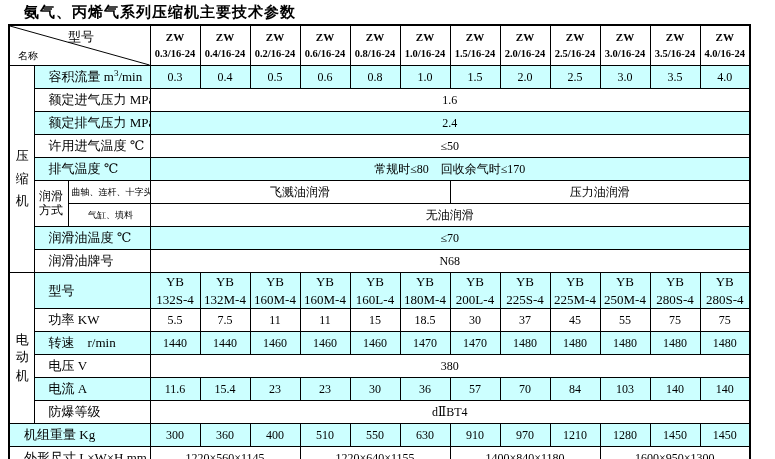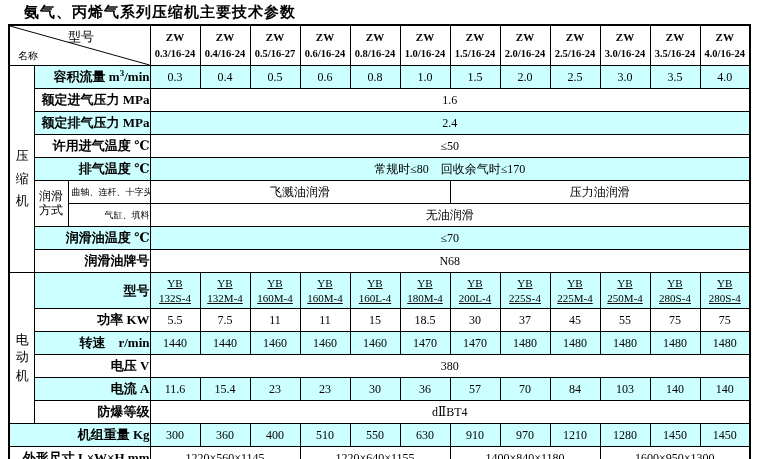--- a/index.html
+++ b/index.html
@@ -29,26 +29,26 @@
   td.corner svg.diag{position:absolute;left:0;top:0;width:100%;height:100%;}
   .c-model{position:absolute;top:2px;left:58px;font-size:13px;}
   .c-name{position:absolute;bottom:2px;left:8px;font-size:10px;margin-top:48px;}
   
   td.vert{background:#ffffff;}
   td.vert .vtext{
     writing-mode:vertical-lr;text-orientation:upright;
     letter-spacing:22px;font-size:13px;display:inline-block;margin-top:10px;
   }
   td.vert.motor .vtext{letter-spacing:18px;margin-top:6px;}
-  td.lbl{text-align:right;padding-left:5px;font-size:13px;white-space:nowrap;font-weight:bold;}
+  td.lbl{text-align:left;padding-left:14px;font-size:13px;white-space:nowrap;}
   td.lube{font-size:12px;line-height:1.15;padding:0 1px;}
   td.lube span{display:block;}
-  td.sub{text-align:right;padding-left:3px;font-size:9px;white-space:nowrap;}
+  td.sub{text-align:center;padding-left:3px;font-size:9px;white-space:nowrap;}
   td.val{font-size:12px;}
-  td.mdl{font-size:11px;line-height:1.35;height:35px;text-decoration:underline;}
+  td.mdl{font-size:13px;line-height:1.35;height:35px;}
   td.mdl span{display:block;}
   sup{font-size:9px;}
 </style>
 </head>
 <body>
 
 <div class="page-title">氨气、丙烯气系列压缩机主要技术参数</div>
 
 <table class="spec">
   <colgroup>
@@ -81,21 +81,21 @@
     <th class="mcol">
           <span class="pfx">ZW</span>
           <span class="spec2">0.3/16-24</span>
         </th>
     <th class="mcol">
           <span class="pfx">ZW</span>
           <span class="spec2">0.4/16-24</span>
         </th>
     <th class="mcol">
           <span class="pfx">ZW</span>
-          <span class="spec2">0.5/16-27</span>
+          <span class="spec2">0.2/16-24</span>
         </th>
     <th class="mcol">
           <span class="pfx">ZW</span>
           <span class="spec2">0.6/16-24</span>
         </th>
     <th class="mcol">
           <span class="pfx">ZW</span>
           <span class="spec2">0.8/16-24</span>
         </th>
     <th class="mcol">

